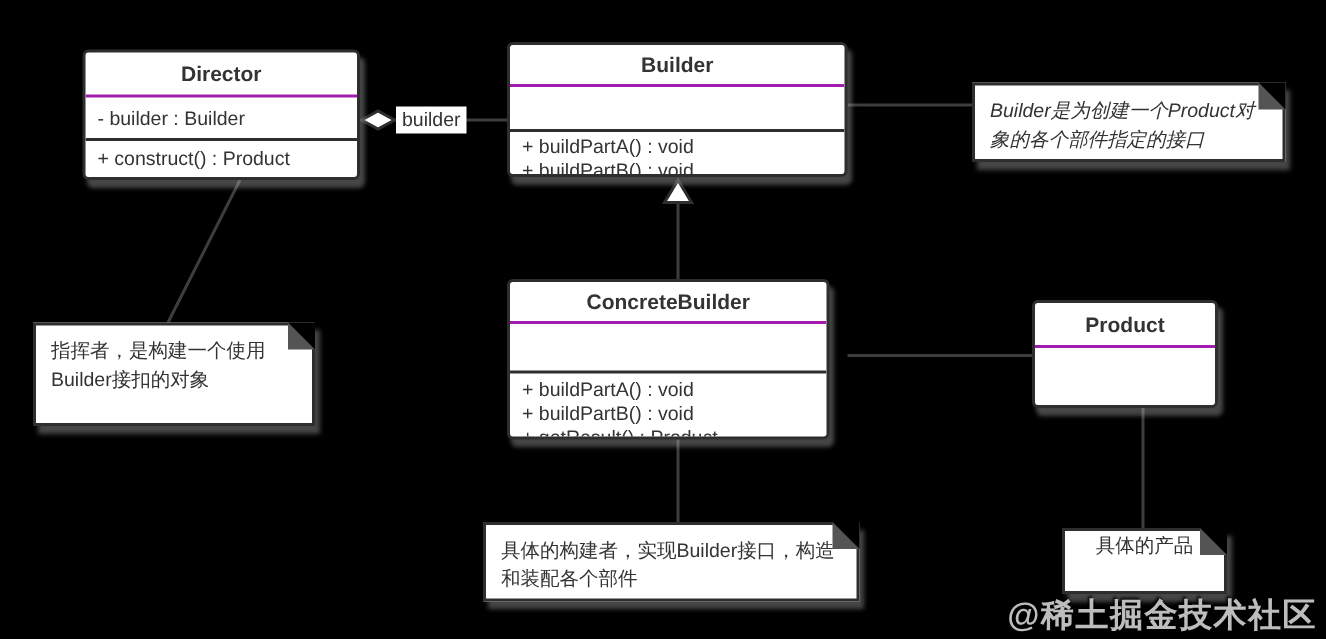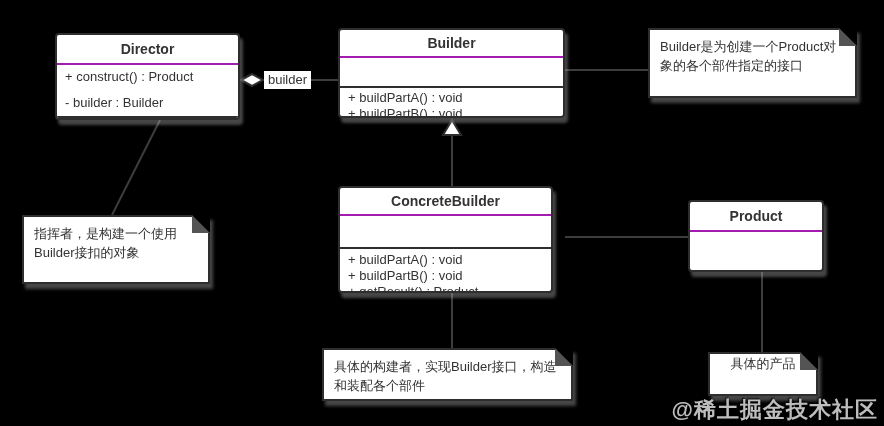--- a/index.html
+++ b/index.html
@@ -57,25 +57,25 @@
     <line x1="160" y1="120" x2="112" y2="215" stroke="#3d3d3d" stroke-width="2"></line>
     <line x1="452" y1="135" x2="452" y2="186" stroke="#3d3d3d" stroke-width="2"></line>
     <polygon points="452,120 443,135 461,135" fill="#ffffff" stroke="#2e2e2e" stroke-width="2"></polygon>
     <line x1="565" y1="237" x2="688" y2="237" stroke="#3d3d3d" stroke-width="2"></line>
     <line x1="452" y1="293" x2="452" y2="348" stroke="#3d3d3d" stroke-width="2"></line>
     <line x1="762" y1="272" x2="762" y2="352" stroke="#3d3d3d" stroke-width="2"></line>
   </svg>
 
   <div class="ubox" style="left:55px; top:33px; width:185px; height:87px;">
     <div class="utitle" style="flex:0 0 28px;">Director</div>
+    <div class="usec sep row-center" style="flex:0 0 29px;">
+      <div class="member">- builder : Builder</div>
+    </div>
     <div class="usec row-center" style="flex:1 1 auto;">
       <div class="member">+ construct()  : Product</div>
-    </div>
-    <div class="usec sep row-center" style="flex:0 0 29px;">
-      <div class="member">- builder : Builder</div>
     </div>
   </div>
 
   <div class="ubox" style="left:338px; top:28px; width:227px; height:90px;">
     <div class="utitle" style="flex:0 0 26px;">Builder</div>
     <div class="usec sep" style="flex:0 0 30px;"></div>
     <div class="usec" style="flex:1 1 auto; padding-top:2px;">
       <div class="member">+ buildPartA() : void</div>
       <div class="member">+ buildPartB() : void</div>
     </div>
@@ -84,29 +84,29 @@
   <div class="ubox" style="left:338px; top:186px; width:215px; height:107px;">
     <div class="utitle" style="flex:0 0 26px;">ConcreteBuilder</div>
     <div class="usec sep" style="flex:0 0 33px;"></div>
     <div class="usec" style="flex:1 1 auto; padding-top:3px;">
       <div class="member">+ buildPartA() : void</div>
       <div class="member">+ buildPartB() : void</div>
       <div class="member">+ getResult() : Product</div>
     </div>
   </div>
 
-  <div class="ubox" style="left:688px; top:200px; width:136px; height:72px;gap:24px;">
+  <div class="ubox" style="left:688px; top:200px; width:124px; height:72px;gap:24px;">
     <div class="utitle" style="flex:0 0 28px;">Product</div>
     <div class="usec sep" style="flex:0 0 26px;"></div>
     <div class="usec" style="flex:1 1 auto;"></div>
   </div>
 
   <div class="edge-label" style="left:264px; top:71px;">builder</div>
 
-  <div class="note" style="left:648px; top:28px; width:209px; height:70px;">
+  <div class="note" style="left:648px; top:55px; width:209px; height:53px;font-style:italic;">
     <span class="fold"></span>
     <span>Builder是为创建一个Product对象的各个部件指定的接口</span>
   </div>
 
   <div class="note" style="left:22px; top:215px; width:188px; height:69px;">
     <span class="fold"></span>
     <span>指挥者，是构建一个使用Builder接扣的对象</span>
   </div>
 
   <div class="note" style="left:322px; top:348px; width:251px; height:53px;">

